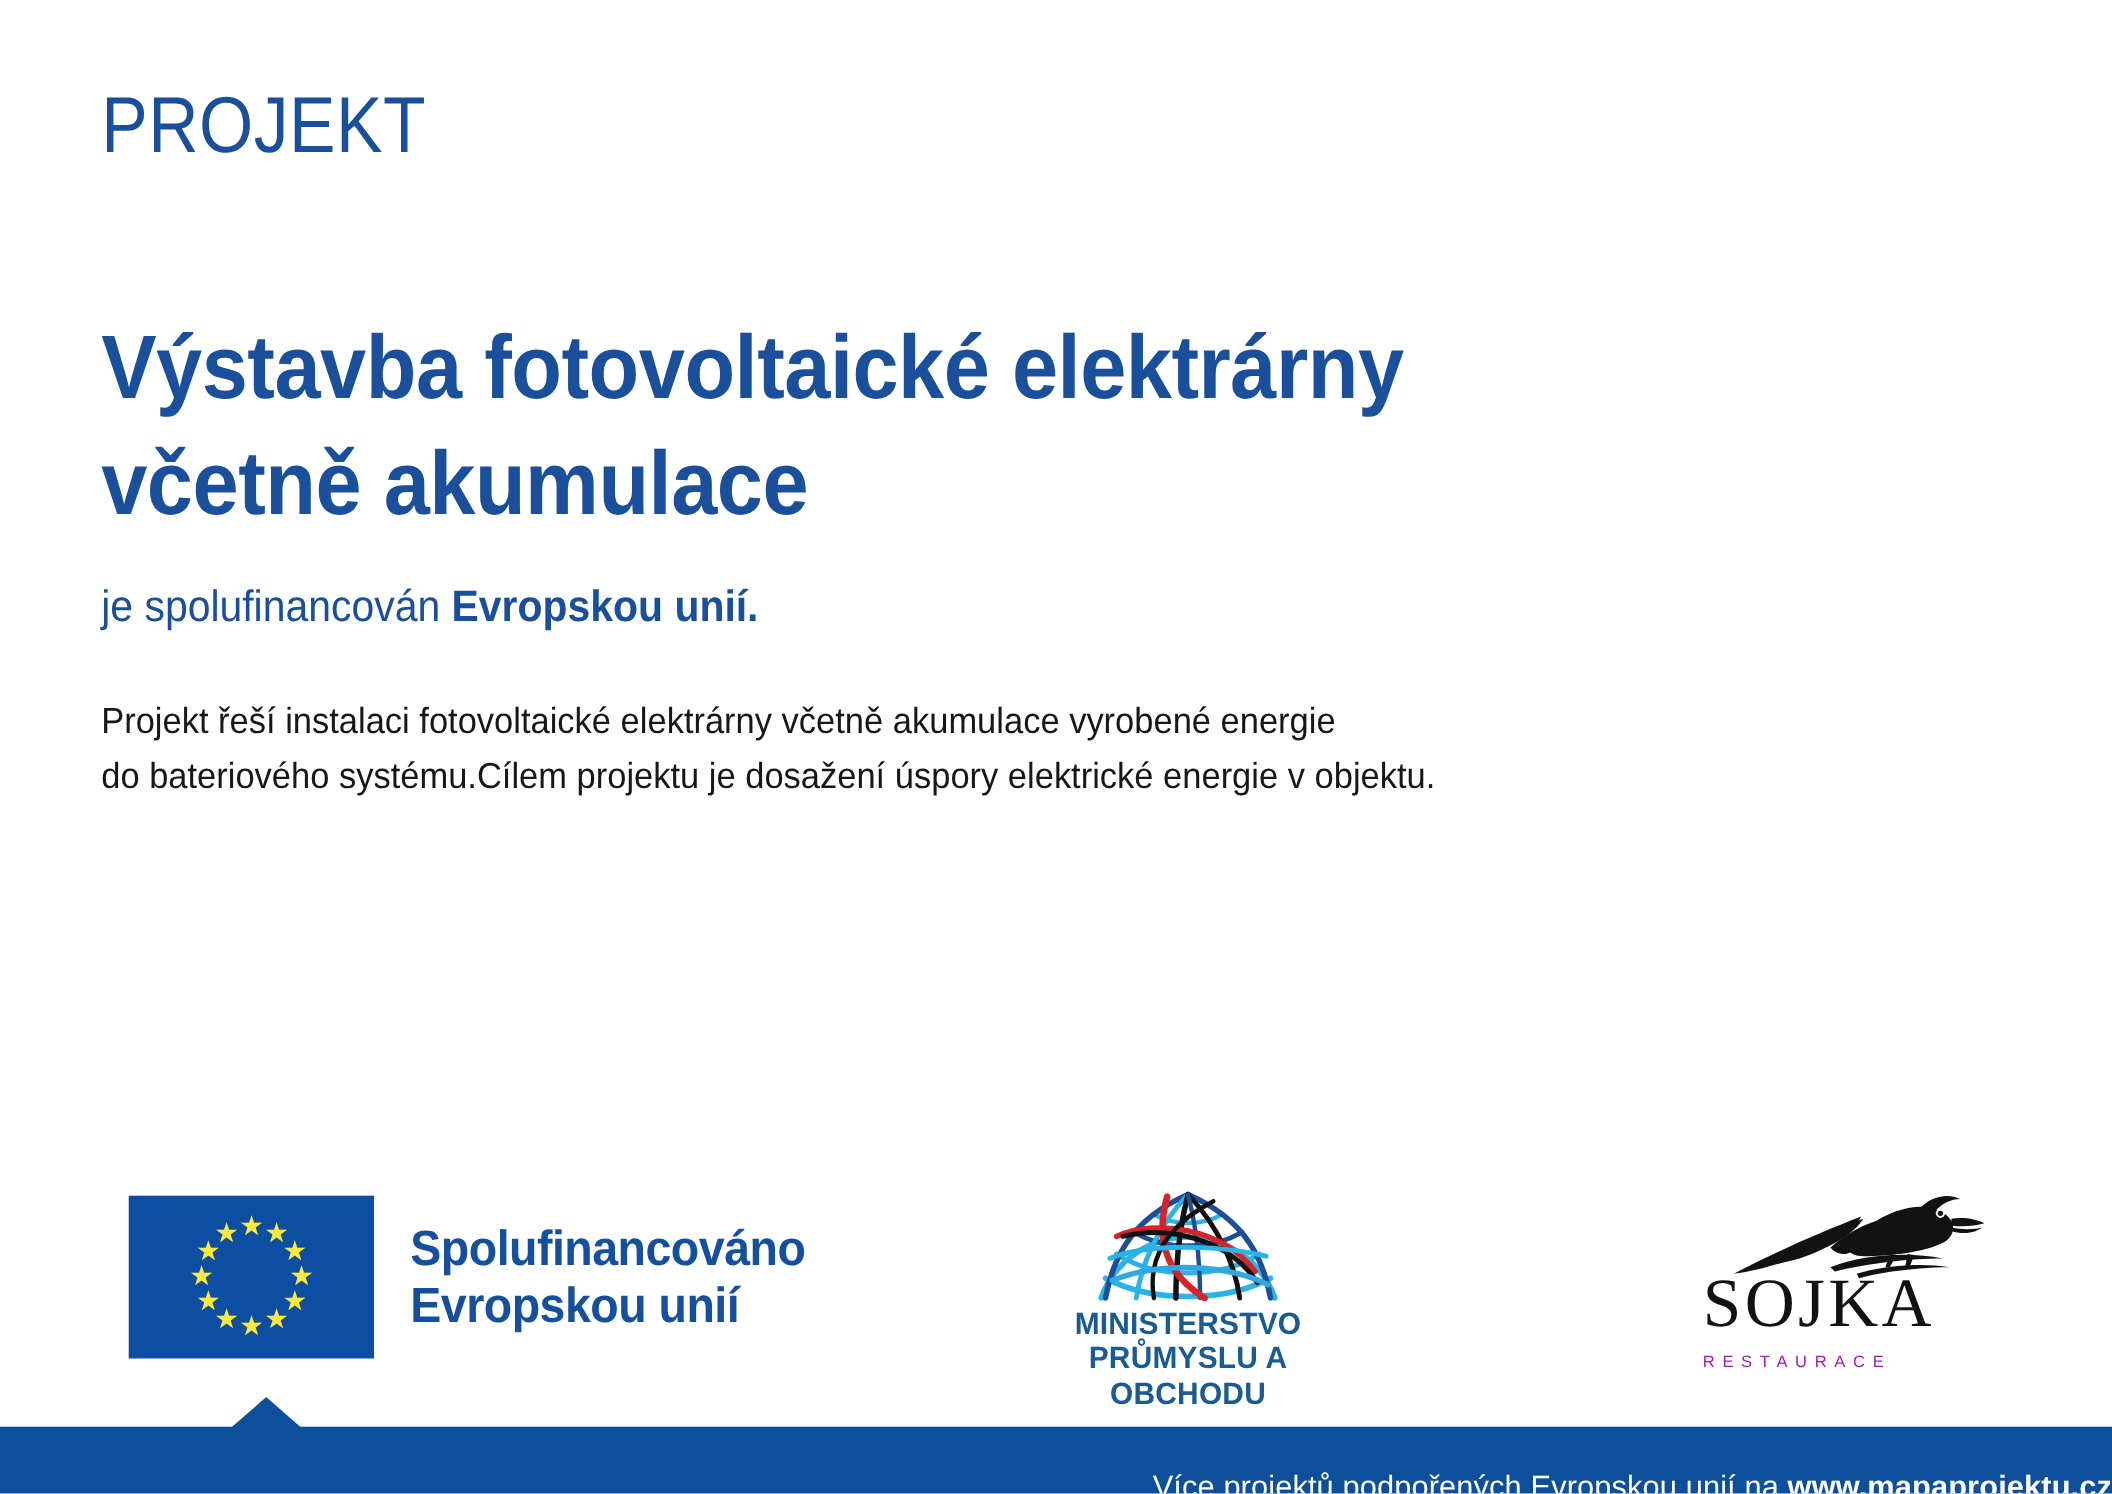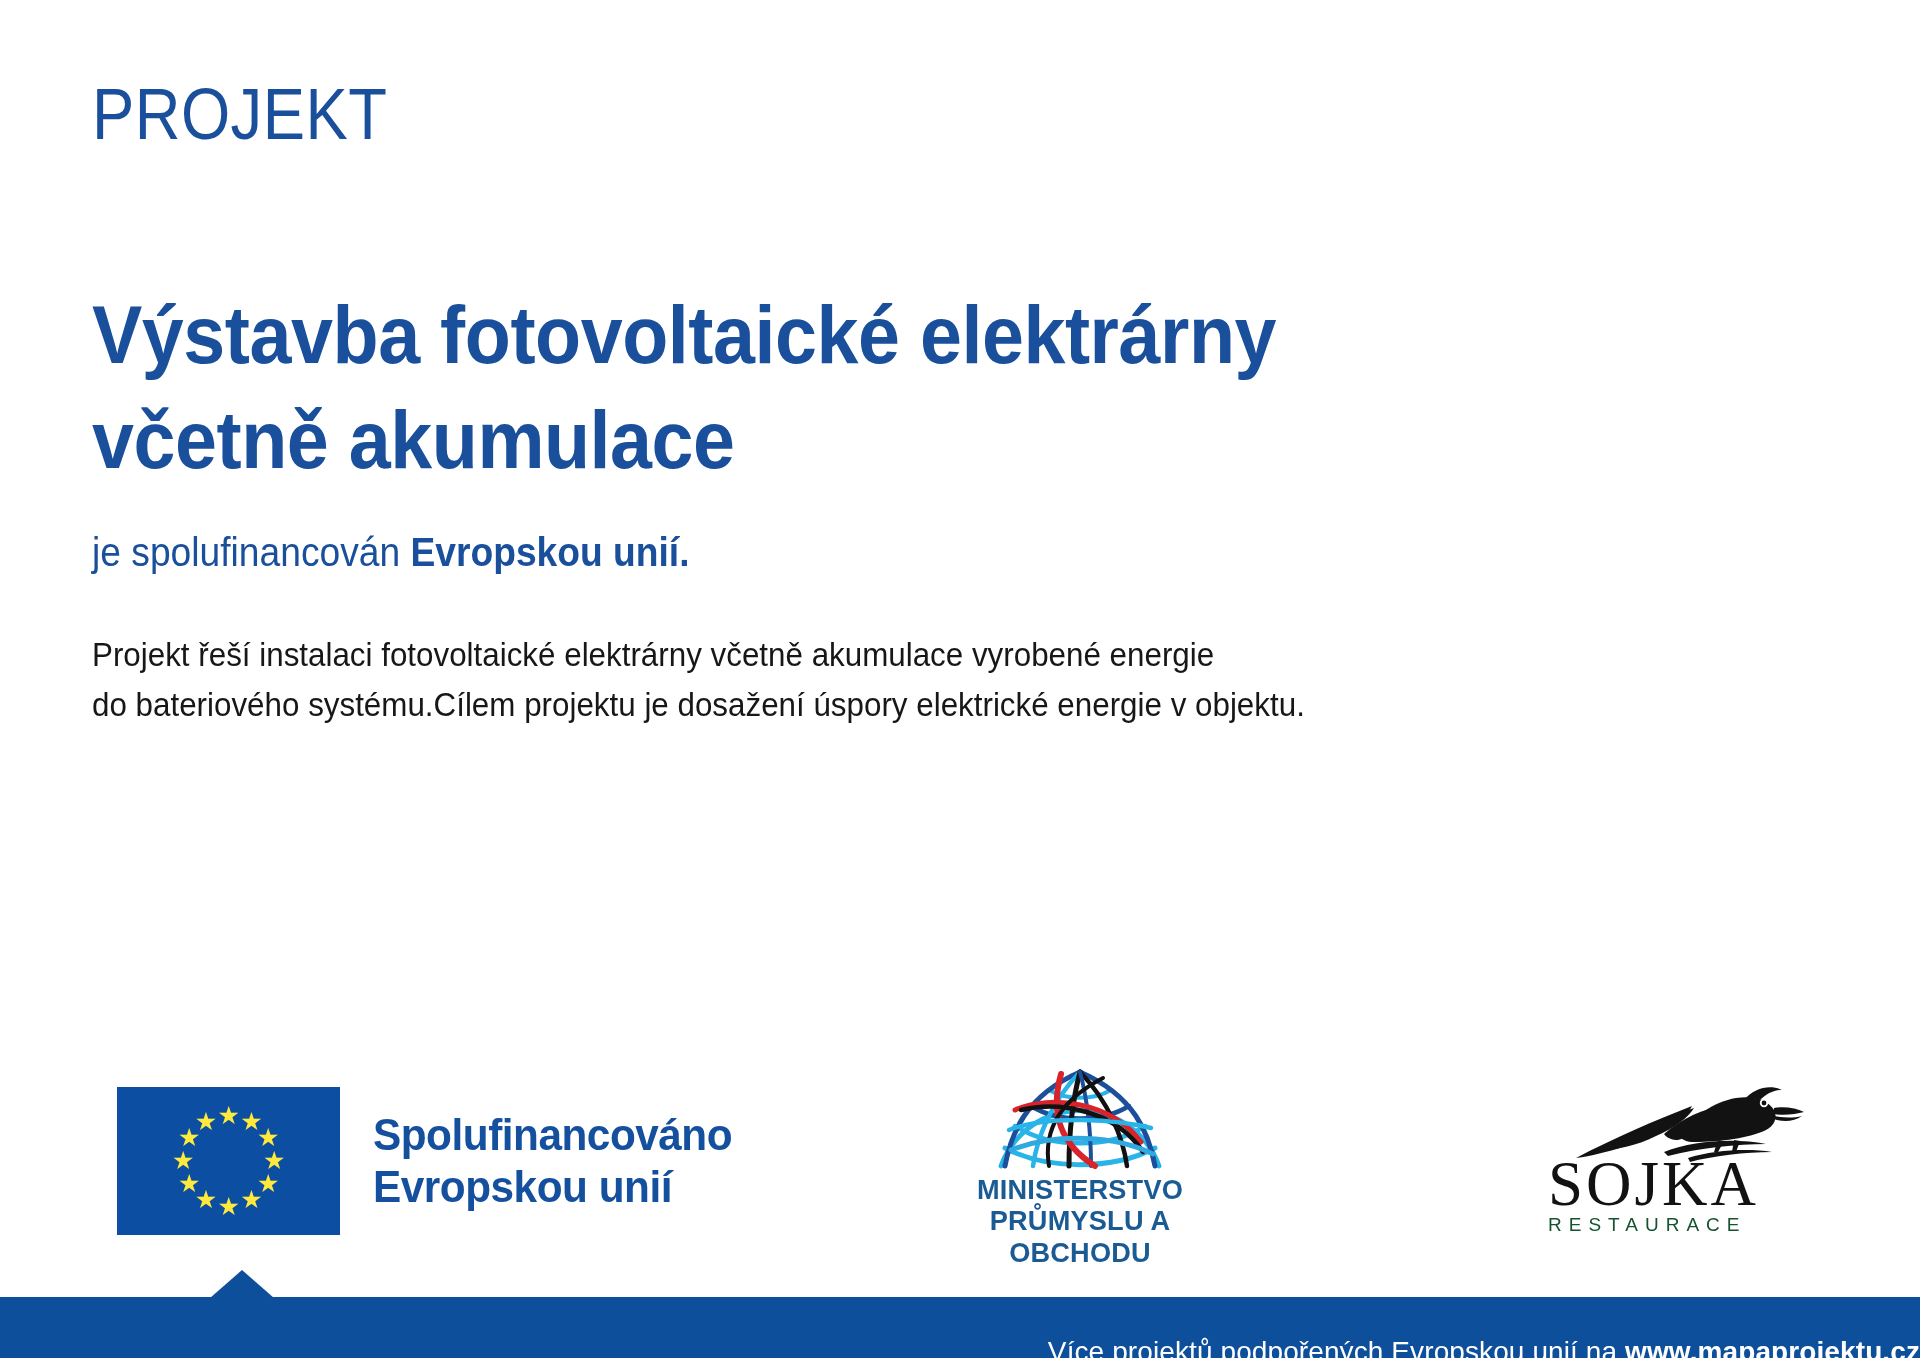--- a/index.html
+++ b/index.html
@@ -121,21 +121,21 @@
     letter-spacing: -0.5px;
     transform: scaleX(0.94);
     transform-origin: left center;
     white-space: nowrap;
   }
 
   
   .mpo-logo {
     position: absolute;
     left: 915px;
-    top: 6px;
+    top: 20px;
     width: 330px;
     text-align: center;
   }
   .mpo-globe { display: block; margin: 0 auto; }
   .mpo-words {
     margin-top: 2px;
     color: #1b5b94;
     font-weight: 700;
     font-size: 28px;
     line-height: 1.12;
@@ -156,24 +156,24 @@
   .sojka-word {
     font-family: "Liberation Serif", serif;
     font-size: 63px;
     font-weight: 400;
     letter-spacing: 3px;
     color: #121212;
     line-height: 0.92;
     margin-top: -10px;
   }
   .sojka-sub {
-    font-size: 19px;
+    font-size: 15px;
     letter-spacing: 7px;
-    color: #14532d;
-    margin-top: 0;
+    color: #a21caf;
+    margin-top: 16px;
   }
 
   
   .footer-bar {
     position: absolute;
     left: 0;
     top: 1297px;
     width: 1920px;
     height: 61px;
     background: #0e4f9b;

